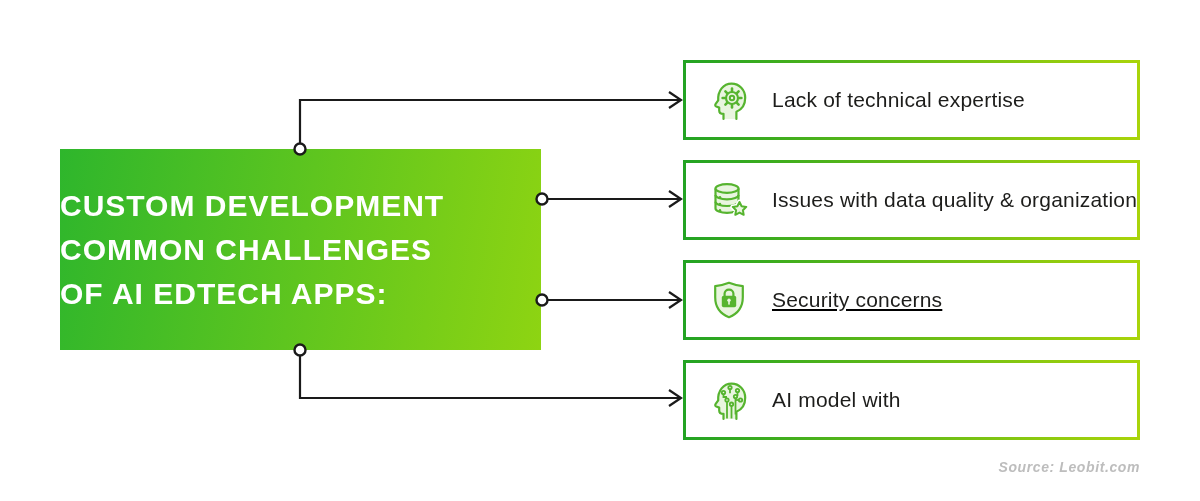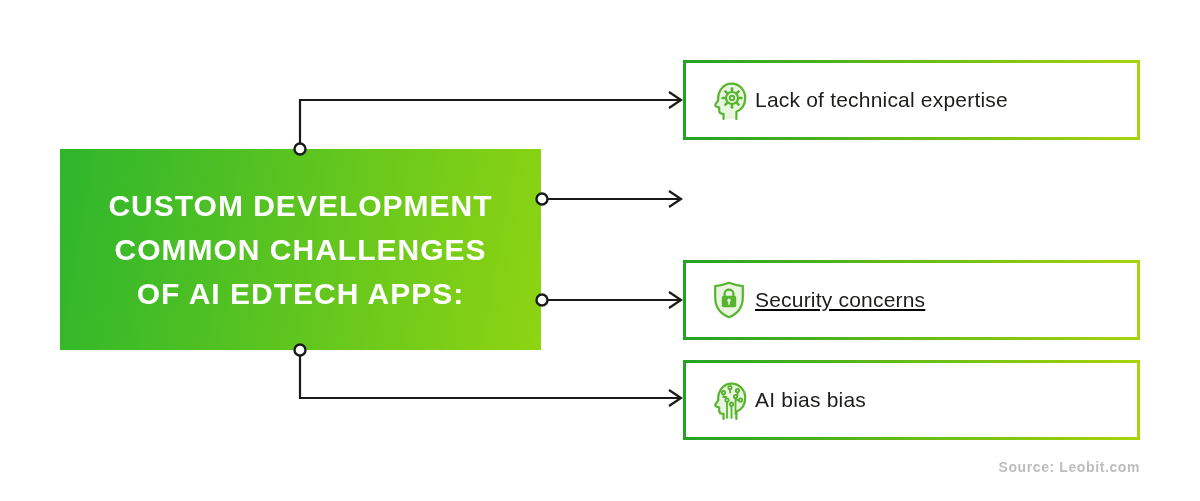--- a/index.html
+++ b/index.html
@@ -3,44 +3,44 @@
 <meta charset="utf-8">
 <style>
   html,body { margin:0; padding:0; background:#ffffff; }
   .canvas {
     position:relative; width:1200px; height:501px; background:#fff;
     font-family:"Liberation Sans", sans-serif; overflow:hidden;
   }
   .main-box {
     position:absolute; left:60px; top:149px; width:481px; height:201px;
     background:linear-gradient(100deg, var(--gradient-start) 0%, var(--gradient-end) 100%);
-    display:flex; flex-direction:column; align-items:center; justify-content:center;
+    display:flex; flex-direction:column; align-items:flex-start; justify-content:center;
   }
   .main-title-line {
     color:#ffffff; font-weight:800; font-size:30px; line-height:44px;
     letter-spacing:1px; text-align:center; text-transform:uppercase;
     white-space:nowrap;
   }
   .challenge-box {
     position:absolute; left:683px; width:457px; height:80px; box-sizing:border-box;
     background:#fff; border:3px solid;
     border-image:linear-gradient(90deg, var(--border-gradient-start), var(--border-gradient-end)) 1;
-    display:flex; align-items:center; gap:4px; padding:0 16px 0 21px;
+    display:flex; align-items:center; gap:21px; padding:0 16px 0 21px;
   }
   .cb-0 { top:60px; } .cb-1 { top:160px; } .cb-2 { top:260px;text-decoration:underline; } .cb-3 { top:360px; }
   .challenge-label {
     font-size:21px; color:var(--text-color); letter-spacing:0.2px; white-space:nowrap;
   }
   .icon { width:44px; height:44px; flex:0 0 44px; }
   .connectors {
     position:absolute; left:0; top:0; width:1200px; height:501px; pointer-events:none;
   }
   .source-note {
     position:absolute; top:459px; right:60px;
-    font-size:14px; font-weight:700; color:var(--source-color); letter-spacing:0.6px;
+    font-size:14px; font-weight:700; color:var(--source-color); letter-spacing:0.6px;font-style:italic;
   }
 </style>
 </head>
 <body>
 
 <div class="canvas">
 
   <div class="main-box">
     <div class="main-title-line">CUSTOM DEVELOPMENT</div>
     <div class="main-title-line">COMMON CHALLENGES</div>
@@ -81,20 +81,34 @@
           <line x1="20.1" y1="15.1" x2="18.4" y2="13.4"></line>
         <line x1="25" y1="13" x2="25" y2="10.6"></line>
           <line x1="29.9" y1="15.1" x2="31.6" y2="13.4"></line>
       </g>
       <circle cx="25" cy="20" r="6" fill="#e9f5df" stroke="#56b42f" stroke-width="2.2"></circle>
       <circle cx="25" cy="20" r="2.2" fill="none" stroke="#56b42f" stroke-width="2"></circle>
     </svg>
     <span class="challenge-label">Lack of technical expertise</span>
   </div>
 
+  <div class="challenge-box cb-1">
+    <svg class="icon" viewBox="0 0 44 44" xmlns="http://www.w3.org/2000/svg">
+      <path d="M8.5 10.5 L8.5 30.5 C8.5 32.9 13.6 34.8 20 34.8 C26.4 34.8 31.5 32.9 31.5 30.5 L31.5 10.5" fill="#e9f5df" stroke="#56b42f" stroke-width="2.2"></path>
+      <ellipse cx="20" cy="10.5" rx="11.5" ry="4.3" fill="#e9f5df" stroke="#56b42f" stroke-width="2.2"></ellipse>
+      <path d="M8.5 17 C8.5 19.4 13.6 21.3 20 21.3 C26.4 21.3 31.5 19.4 31.5 17" fill="none" stroke="#56b42f" stroke-width="2.2"></path>
+      <path d="M8.5 23.7 C8.5 26.1 13.6 28 20 28 C26.4 28 31.5 26.1 31.5 23.7" fill="none" stroke="#56b42f" stroke-width="2.2"></path>
+      <circle cx="13" cy="19.3" r="1.2" fill="#56b42f"></circle>
+      <circle cx="13" cy="26" r="1.2" fill="#56b42f"></circle>
+      <circle cx="13" cy="32.3" r="1.2" fill="#56b42f"></circle>
+      <path d="M32.5 24 L34.6 28.2 L39.3 28.9 L35.9 32.2 L36.7 36.8 L32.5 34.6 L28.3 36.8 L29.1 32.2 L25.7 28.9 L30.4 28.2 Z" fill="#ffffff" stroke="#ffffff" stroke-width="5" stroke-linejoin="round"></path>
+      <path d="M32.5 24 L34.6 28.2 L39.3 28.9 L35.9 32.2 L36.7 36.8 L32.5 34.6 L28.3 36.8 L29.1 32.2 L25.7 28.9 L30.4 28.2 Z" fill="#e9f5df" stroke="#56b42f" stroke-width="2" stroke-linejoin="round"></path>
+    </svg>
+    <span class="challenge-label">Issues with data quality &amp; organization</span>
+  </div>
 
   <div class="challenge-box cb-2">
     <svg class="icon" viewBox="0 0 44 44" xmlns="http://www.w3.org/2000/svg">
       <path d="M22 4.8 C26.5 6.6 31.2 7.7 35.8 8.2 L35.8 19.2 C35.8 28.8 30.3 35.9 22 39.2 C13.7 35.9 8.2 28.8 8.2 19.2 L8.2 8.2 C12.8 7.7 17.5 6.6 22 4.8 Z" fill="#e9f5df" stroke="#56b42f" stroke-width="2.2" stroke-linejoin="round"></path>
       <path d="M17.6 18.4 L17.6 15.6 C17.6 13.2 19.5 11.6 22 11.6 C24.5 11.6 26.4 13.2 26.4 15.6 L26.4 18.4" fill="none" stroke="#56b42f" stroke-width="2.2"></path>
       <rect x="14.8" y="17.8" width="14.4" height="11.4" rx="1.8" fill="#56b42f"></rect>
       <circle cx="22" cy="22.3" r="1.7" fill="#e9f5df"></circle>
       <rect x="21.2" y="23.2" width="1.6" height="3.4" fill="#e9f5df"></rect>
     </svg>
     <span class="challenge-label">Security concerns</span>
@@ -115,18 +129,18 @@
       <g fill="#e9f5df" stroke="#56b42f" stroke-width="1.8">
         <circle cx="16.5" cy="14.5" r="1.7"></circle>
         <circle cx="23" cy="9.5" r="1.7"></circle>
         <circle cx="30.5" cy="12.5" r="1.7"></circle>
         <circle cx="20" cy="22.1" r="1.7"></circle>
         <circle cx="28.5" cy="18.5" r="1.7"></circle>
         <circle cx="33.5" cy="22" r="1.7"></circle>
         <circle cx="24.5" cy="26.2" r="1.7"></circle>
       </g>
     </svg>
-    <span class="challenge-label">AI bias bias</span>
+    <span class="challenge-label">AI model with</span>
   </div>
 
   <div class="source-note">Source: Leobit.com</div>
 
 </div>
 
 </body></html>

